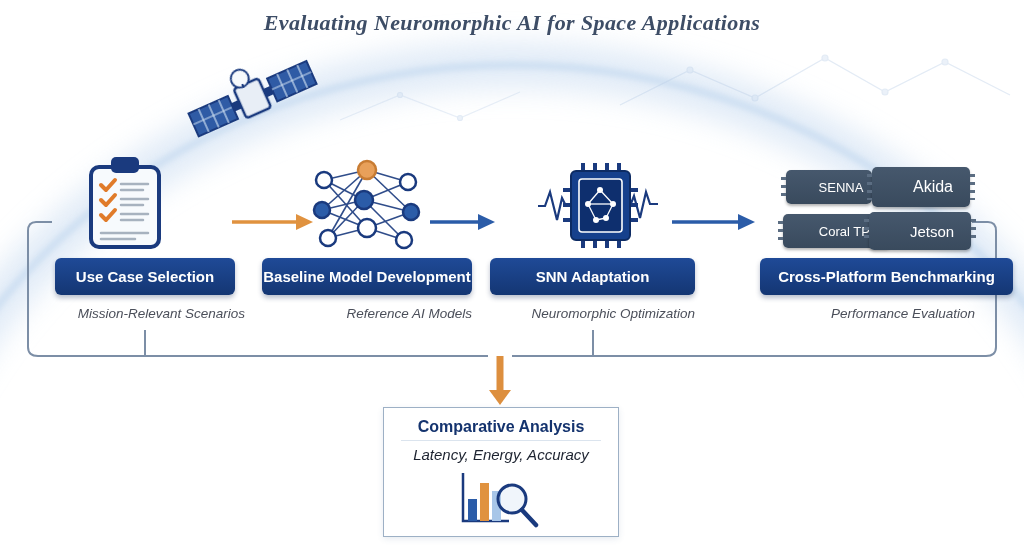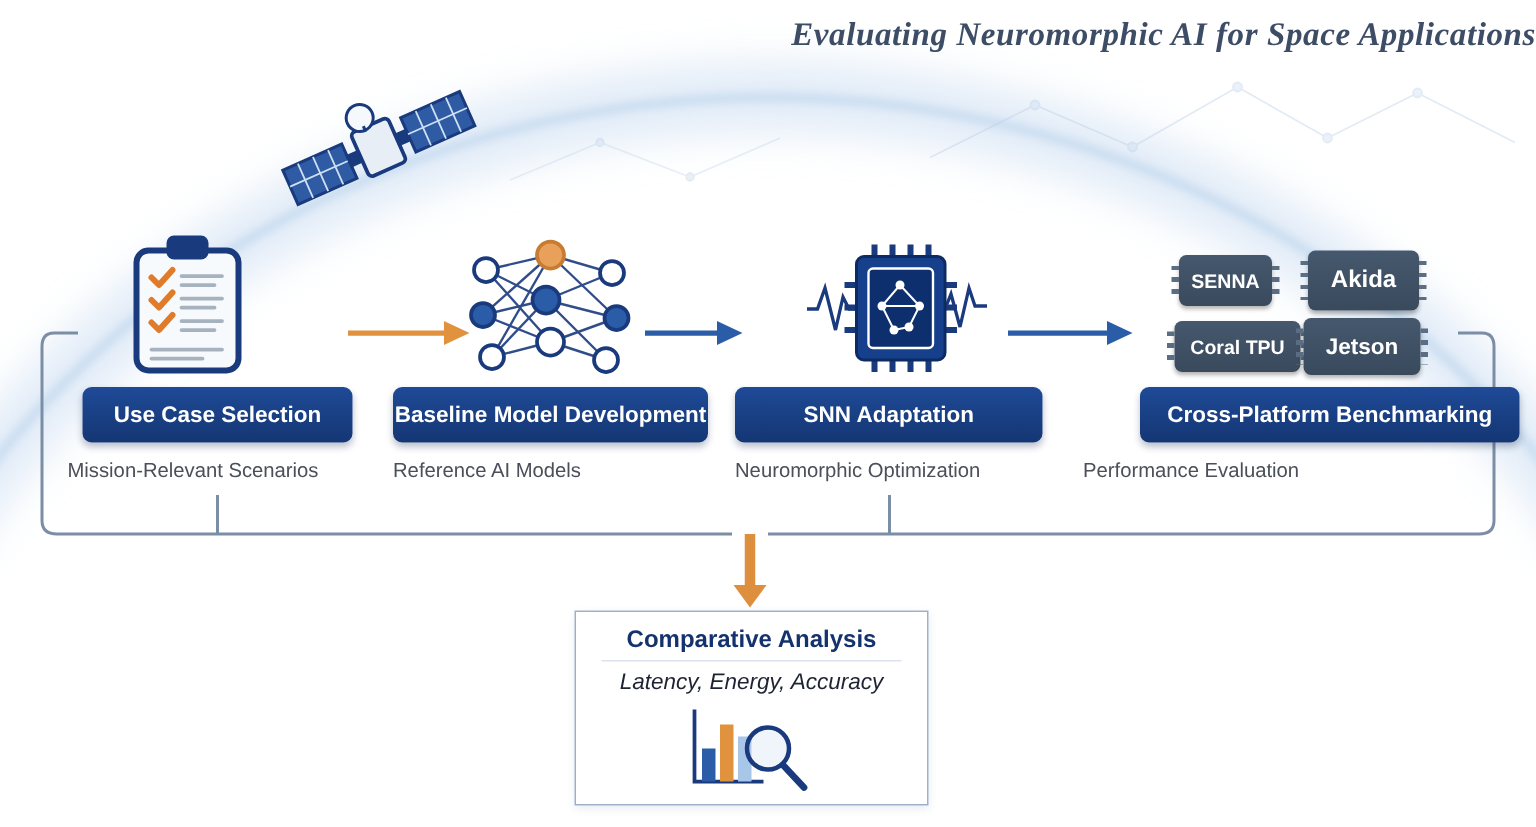--- a/index.html
+++ b/index.html
@@ -1,31 +1,31 @@
 <!DOCTYPE html>
 <html><head>
 <meta charset="utf-8">
 <style>
   html,body{margin:0;padding:0;background:#fff;}
   #canvas{position:relative;width:1024px;height:551px;background:#ffffff;overflow:hidden;
           font-family:"Liberation Sans",sans-serif;}
   .abs{position:absolute;}
   
-  #diagram-title{left:0;top:10px;width:1024px;text-align:right;
+  #diagram-title{left:0;top:10px;width:1024px;text-align:center;
     font-family:"Liberation Serif",serif;font-style:italic;font-weight:600;
     font-size:22px;color:#3d4d66;letter-spacing:.4px;}
   
   .stage-bar{height:37px;border-radius:6px;display:flex;align-items:center;justify-content:center;
     background:linear-gradient(180deg,#1f4a97,#143673);color:#fff;font-weight:bold;font-size:15px;
     box-shadow:0 3px 5px rgba(25,45,90,.3);top:258px;}
-  .stage-subtitle{top:306px;text-align:left;font-size:13.5px;color:#4b4f5a;}
-  
-  .platform-chip{background:linear-gradient(180deg,#46586d,#394a5d);color:#fff;font-weight:bold;
+  .stage-subtitle{top:306px;text-align:right;font-style:italic;font-size:13.5px;color:#4b4f5a;}
+  
+  .platform-chip{background:linear-gradient(180deg,#46586d,#394a5d);color:#fff;font-weight:normal;
     display:flex;align-items:center;justify-content:center;border-radius:5px;
-    box-shadow:0 2px 3px rgba(0,0,0,.3);}
+    box-shadow:0 2px 3px rgba(0,0,0,.3);padding-left:24px;}
   .platform-chip::before,.platform-chip::after{content:"";position:absolute;top:7px;bottom:7px;width:5px;
     background:repeating-linear-gradient(to bottom,#5b6d82 0 3px,transparent 3px 8px);}
   .platform-chip::before{left:-5px;} .platform-chip::after{right:-5px;}
   
   #analysis-box{left:383px;top:407px;width:234px;height:128px;background:#fff;
     border:1.5px solid #9db0c5;border-radius:0;box-shadow:0 2px 6px rgba(60,90,130,.12);
     display:flex;flex-direction:column;align-items:center;}
   #analysis-title{margin-top:10px;font-weight:bold;font-size:16px;color:#14336e;
     padding-bottom:4px;border-bottom:1px solid #dbe4ee;width:200px;text-align:center;}
   #analysis-subtitle{margin-top:5px;font-style:italic;font-size:15px;color:#1d2330;}

